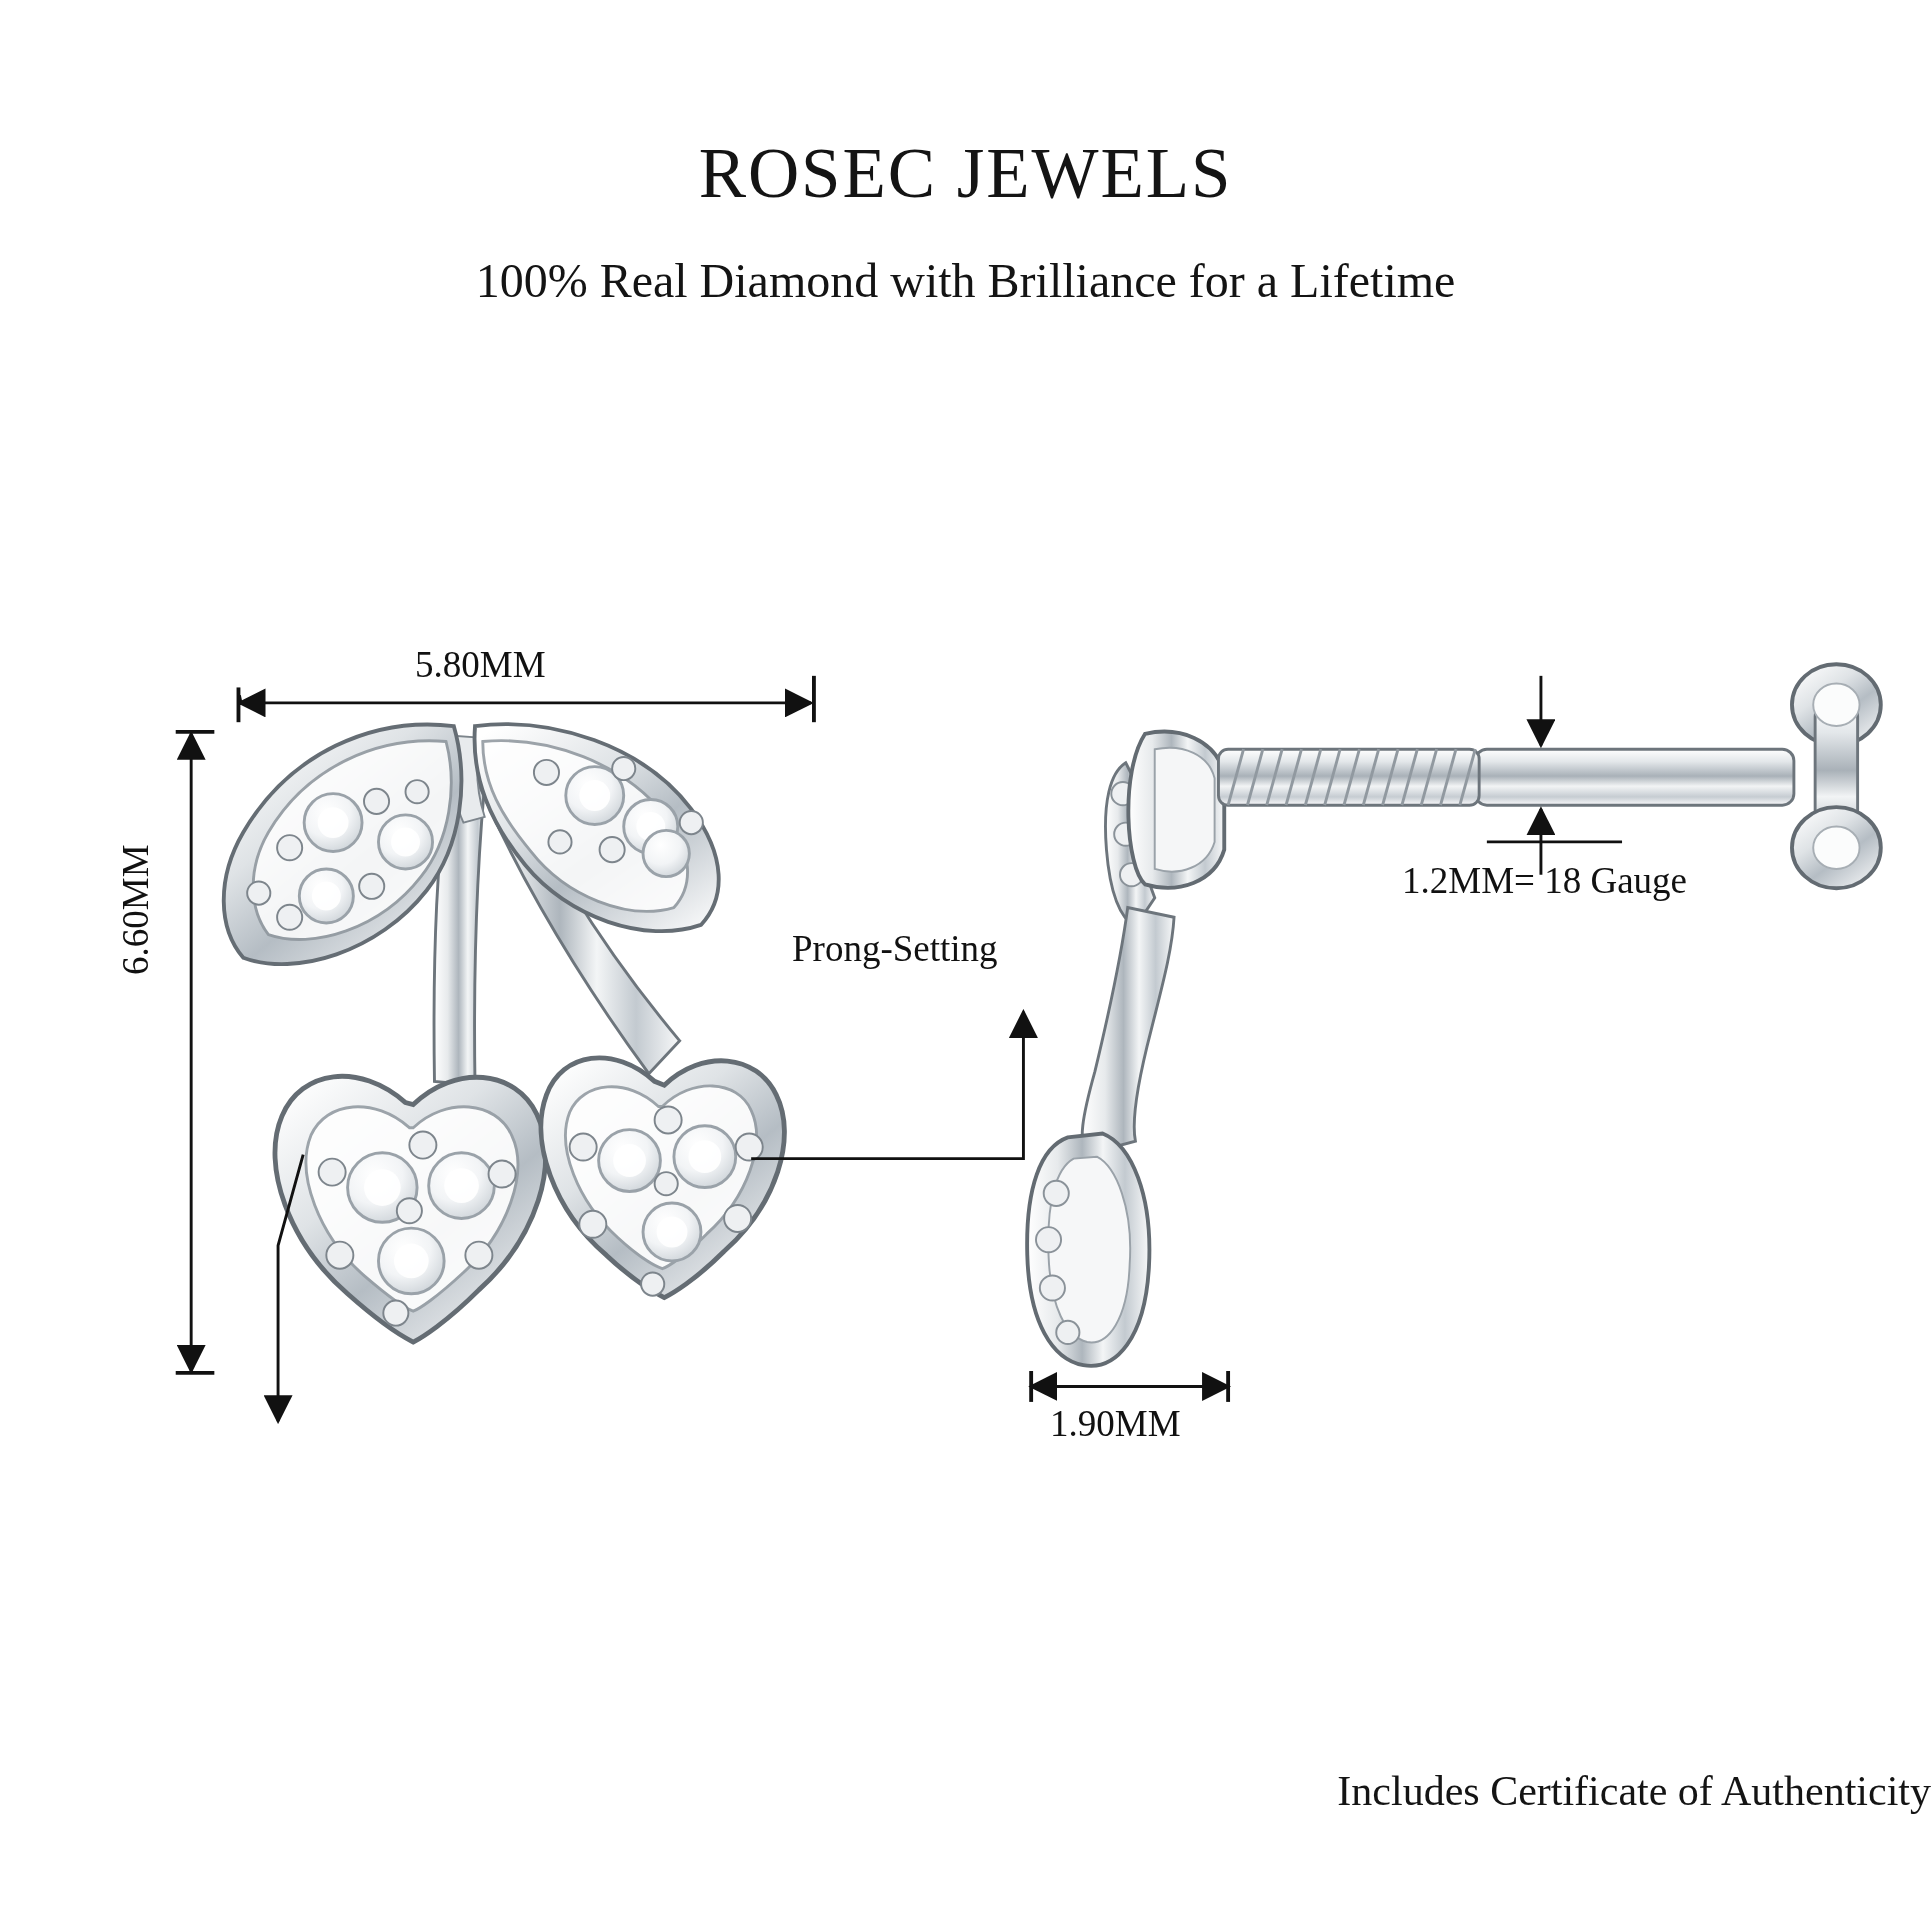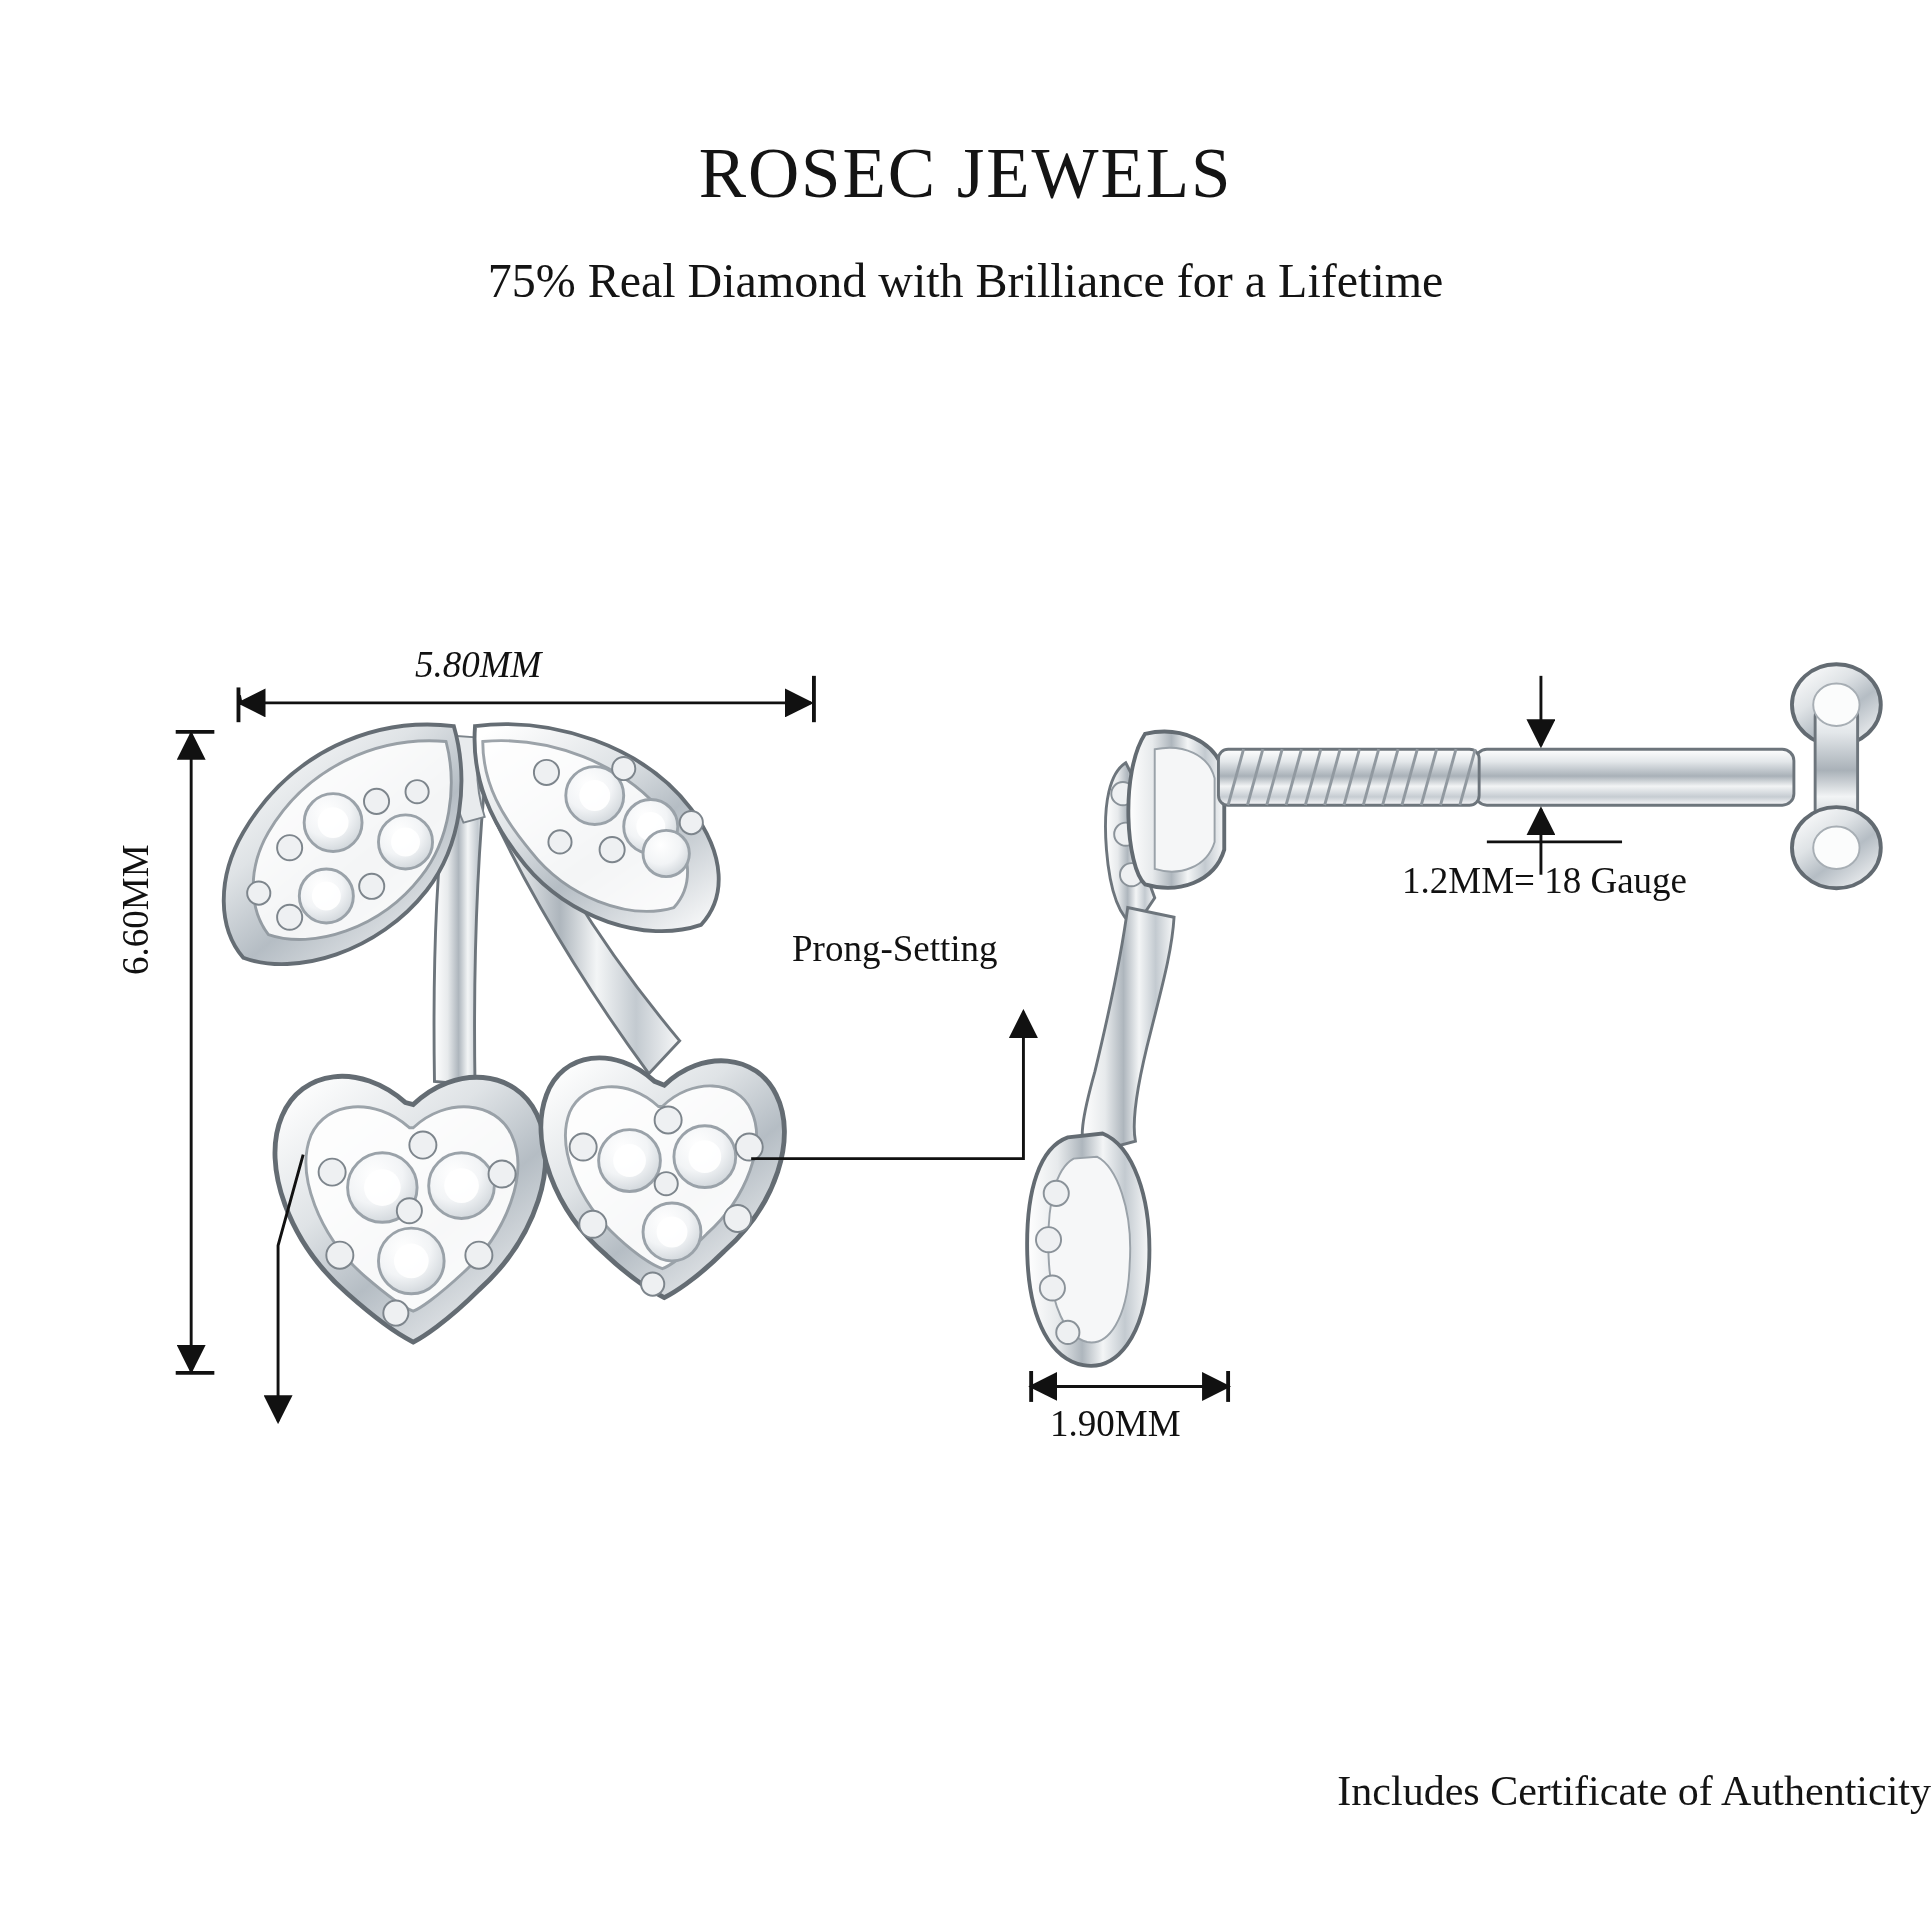--- a/index.html
+++ b/index.html
@@ -54,21 +54,20 @@
   
   .lbl {
     position: absolute;
     font-family: "Liberation Serif", serif;
     color: #111111;
     white-space: pre;
   }
   .lbl-width {
     left: 415px; top: 643px;
     font-size: 37px;
-    font-style: italic;
   }
   .lbl-height {
     left: 114px; top: 975px;
     font-size: 37px;
     transform: rotate(-90deg);
     transform-origin: left top;
     white-space: nowrap;
   }
   .lbl-prong {
     left: 792px; top: 927px;
@@ -94,21 +93,21 @@
     width: 1931px;
     height: 1931px;
   }
 </style>
 </head>
 <body>
 
 <div class="stage">
 
   <div class="brand-title">ROSEC JEWELS</div>
-  <div class="brand-tagline">75% Real Diamond with Brilliance for a Lifetime</div>
+  <div class="brand-tagline">100% Real Diamond with Brilliance for a Lifetime</div>
 
   <svg class="svg-layer" viewBox="0 0 2000 2000" xmlns="http://www.w3.org/2000/svg">
     <defs>
       <linearGradient id="metalV" x1="0" y1="0" x2="1" y2="0">
         <stop offset="0%" stop-color="#ffffff"></stop>
         <stop offset="25%" stop-color="#e7eaec"></stop>
         <stop offset="45%" stop-color="#aeb6bd"></stop>
         <stop offset="62%" stop-color="#f3f5f6"></stop>
         <stop offset="80%" stop-color="#c3cad0"></stop>
         <stop offset="100%" stop-color="#f7f8f9"></stop>

